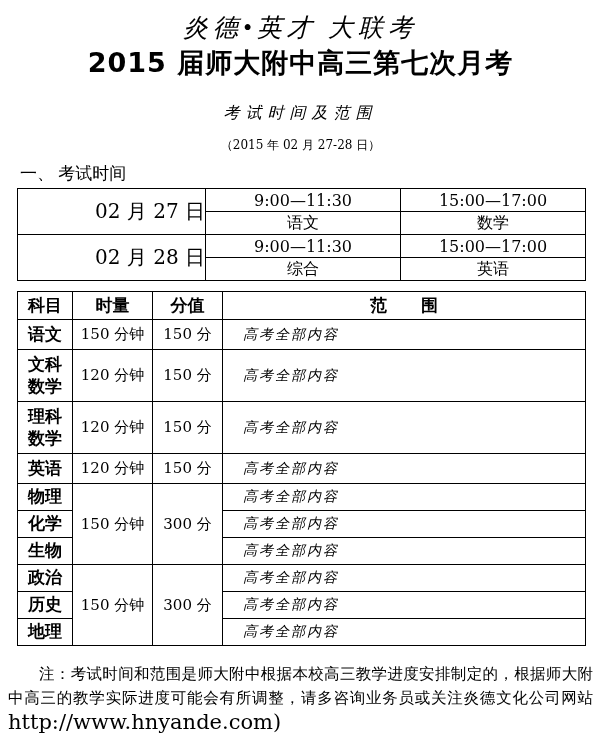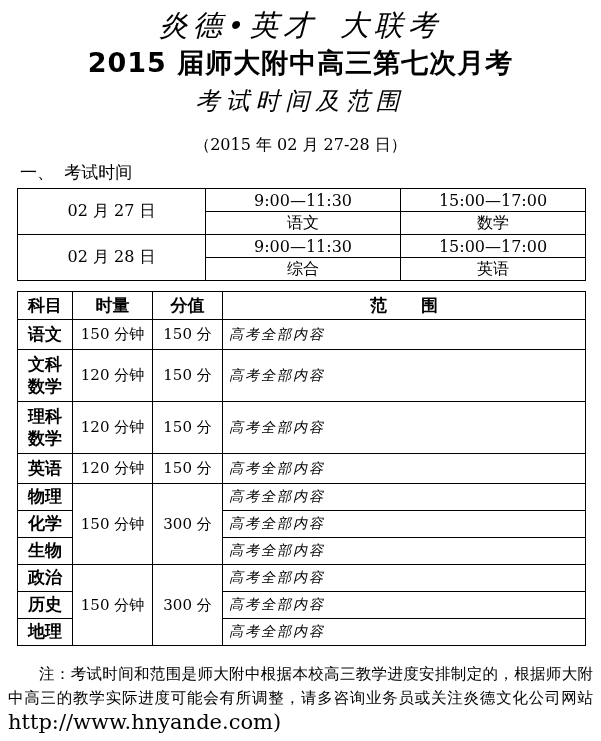--- a/index.html
+++ b/index.html
@@ -7,82 +7,82 @@
     width: 601px; height: 741px;
     background: #ffffff; color: #000000;
     font-family: "DejaVu Serif", "Liberation Serif", serif;
     overflow: hidden;
   }
   .page { width: 601px; height: 741px; padding-top: 12px; }
 
   
   .doc-header { text-align: center; }
   .brand {
-    font-family: Liberation Mono, monospace;
+    font-family: Liberation Serif, serif;
     font-style: italic;
-    font-size: 29px; letter-spacing: 5px;
+    font-size: 25px; letter-spacing: 5px;
     line-height: 32px;
   }
   .main-title {
     font-family: "DejaVu Sans", "Liberation Sans", sans-serif;
     font-weight: bold;
     font-size: 27px; letter-spacing: 1px;
     line-height: 34px; margin-top: 2px;
   }
   .subtitle {
     font-family: "DejaVu Serif", "Liberation Serif", serif;
     font-style: italic;
-    font-size: 24px; letter-spacing: 6px;
-    line-height: 26px; margin-top: 8px;
+    font-size: 16px; letter-spacing: 6px;
+    line-height: 26px; margin-top: 20px;
   }
   .date-range {
-    font-size: 16px; line-height: 22px; margin-top: 20px;
+    font-size: 12px; line-height: 22px; margin-top: 8px;
   }
 
   
   .section-heading {
-    font-family: Liberation Mono, monospace;
+    font-family: Liberation Serif, serif;
     font-size: 17px; line-height: 20px;
     margin: 8px 4px 4px 20px;
   }
 
   
   table {
     border-collapse: collapse;
     table-layout: fixed;
     margin-left: 17px;
     width: 568px;
   }
   td { border: 1px solid #000; text-align: center; vertical-align: middle; overflow: hidden; }
 
   
   .schedule-table td { height: 23px; font-size: 16px; }
   .schedule-table col.c-date { width: 188px; }
   .schedule-table col.c-am   { width: 195px; }
   .schedule-table col.c-pm   { width: 185px; }
-  .schedule-table .date-cell { font-size: 16px; }
+  .schedule-table .date-cell { font-size: 20px; text-align: right; }
 
   
   .scope-table { margin-top: 10px; }
   .scope-table col.c-subj  { width: 55px; }
   .scope-table col.c-dur   { width: 80px; }
   .scope-table col.c-score { width: 70px; }
   .scope-table col.c-range { width: 363px; }
   .scope-table .head td {
     font-family: "DejaVu Sans", "Liberation Sans", sans-serif;
     font-weight: bold; font-size: 17px; height: 28px;
   }
   .scope-table .subject-cell {
     font-family: "DejaVu Sans", "Liberation Sans", sans-serif;
     font-weight: bold; font-size: 17px;
     white-space: pre-line; line-height: 1.25;
   }
   .scope-table .duration-cell, .scope-table .score-cell { font-size: 15px; }
   .scope-table .range-cell {
-    text-align: left; padding-left: 6px;
+    text-align: left; padding-left: 20px;
     font-style: italic; font-size: 14px; letter-spacing: 2px;
   }
   .scope-table tr.r-std  td { height: 27px; }
   .scope-table tr.r-med  td { height: 30px; }
   .scope-table tr.r-tall td { height: 52px; }
 
   
   .note {
     margin: 16px 8px 0 8px;
     font-family: "DejaVu Sans", "Liberation Sans", sans-serif;

